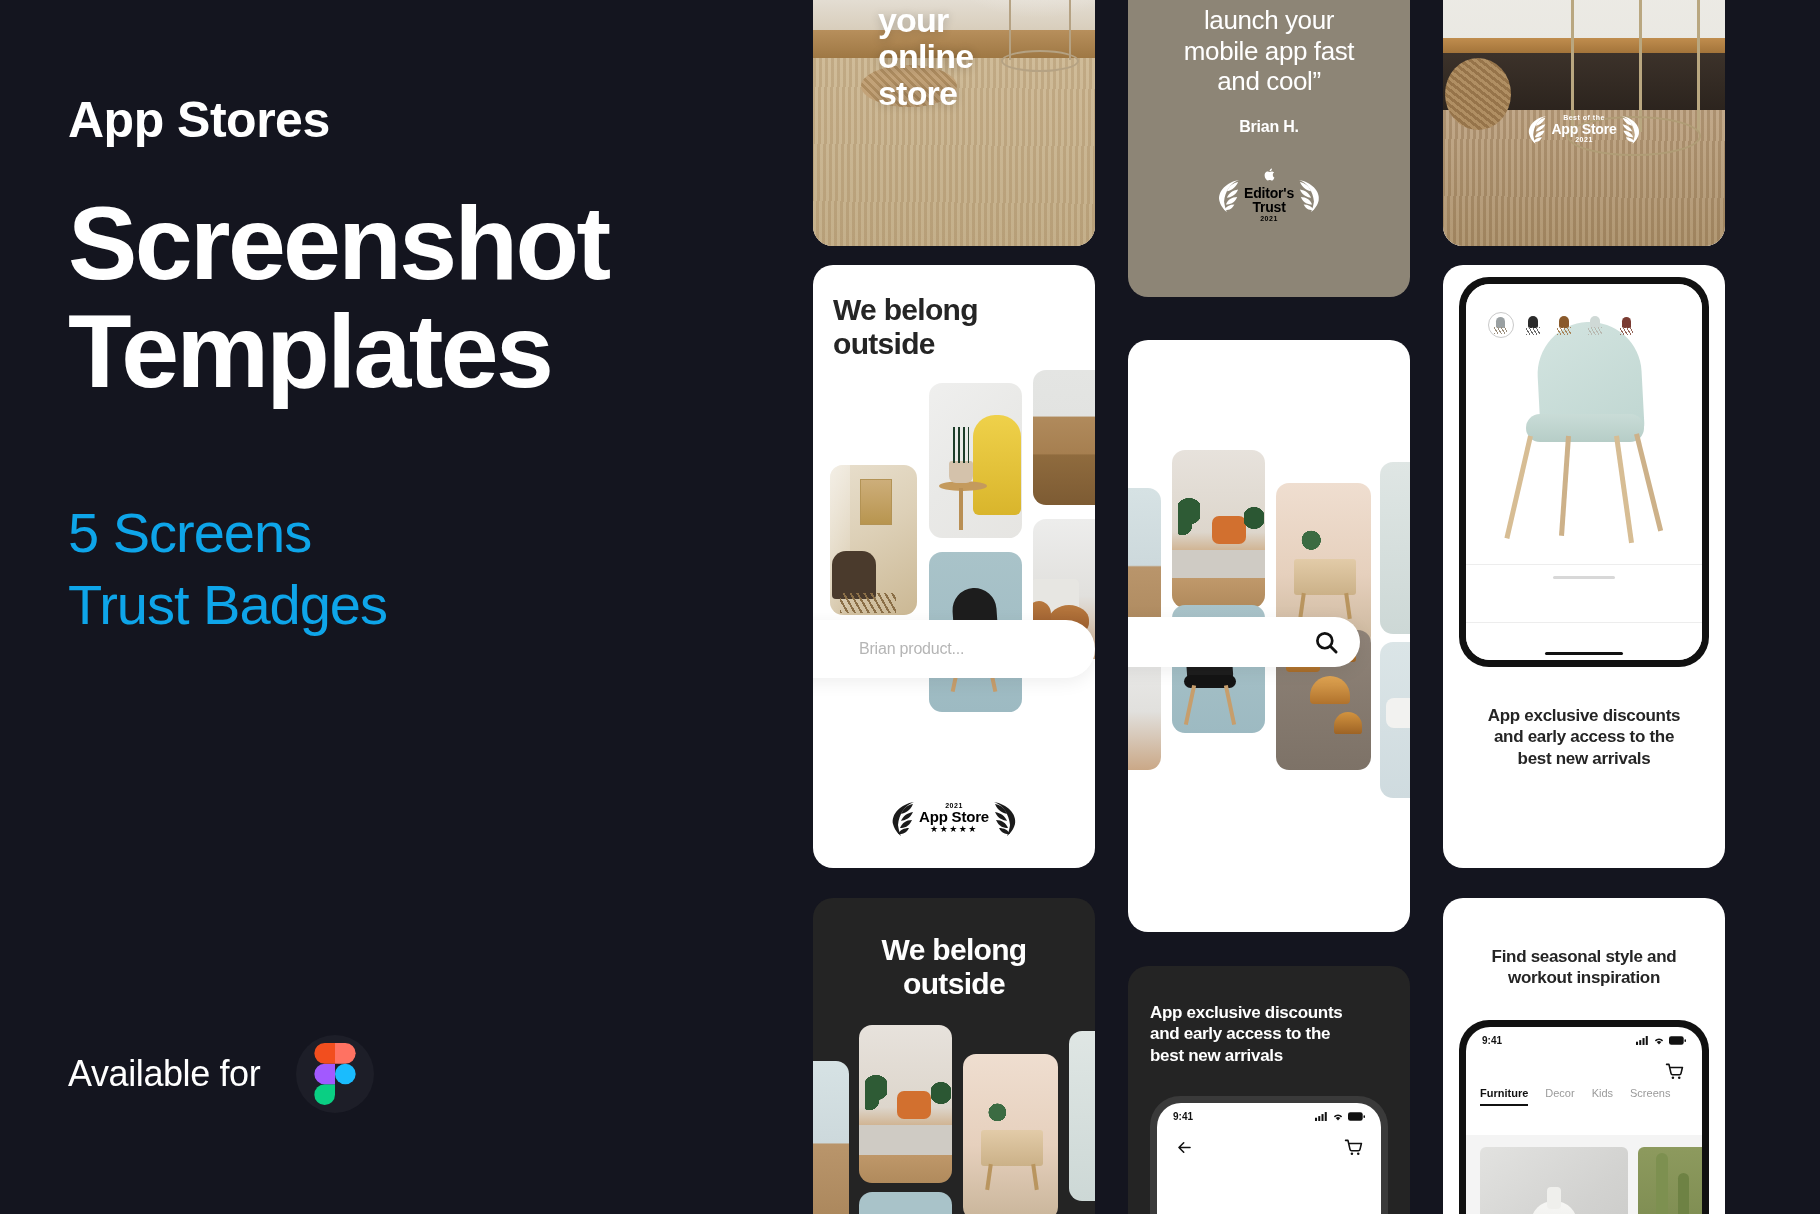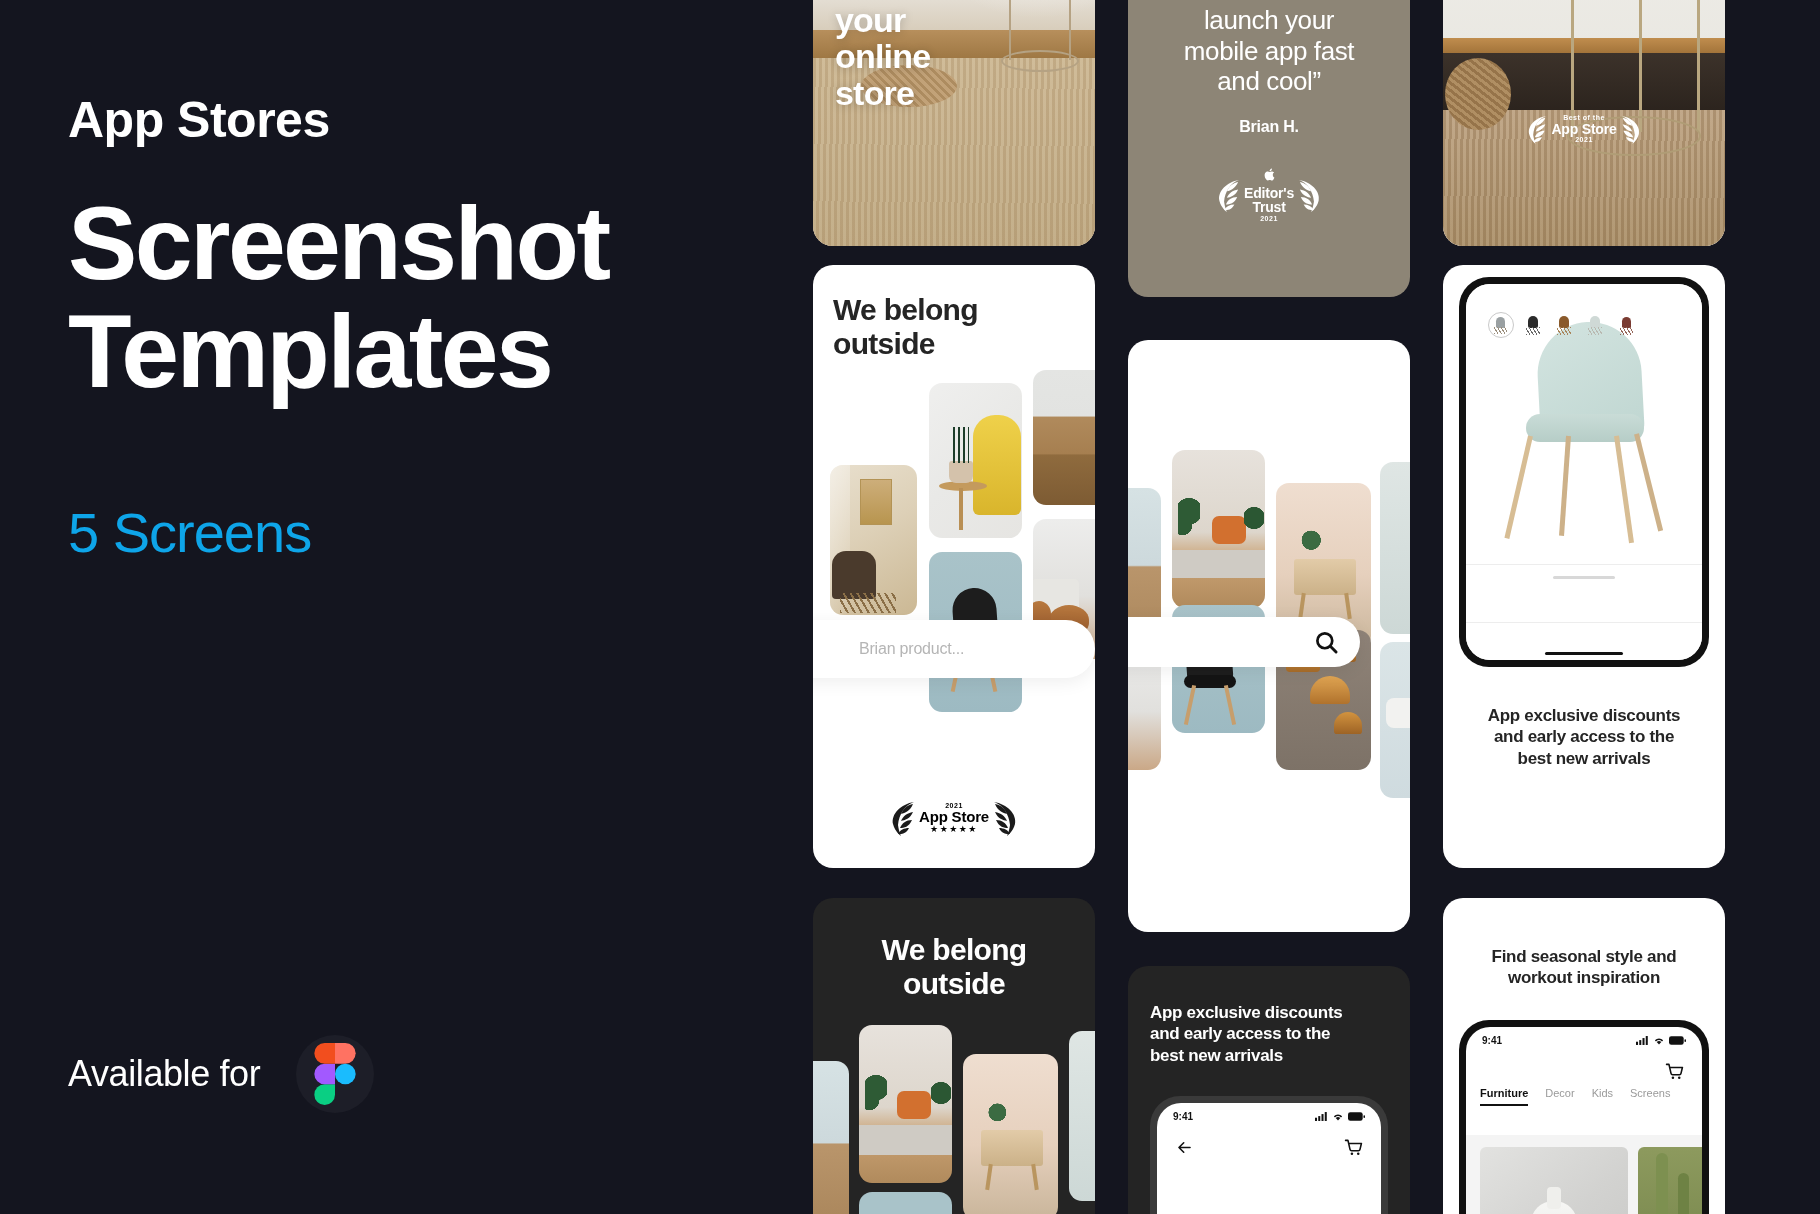--- a/index.html
+++ b/index.html
@@ -240,20 +240,21 @@
 <body>
 
 <div class="left-panel">
   <div class="eyebrow">App Stores</div>
   <div class="hero-title">
     <div>Screenshot</div>
     <div>Templates</div>
   </div>
   <div class="features">
     <div class="feature-line">5 Screens</div>
+    <div class="feature-line">Trust Badges</div>
   </div>
 </div>
 
 <div class="available-row">
   <div class="available-label">Available for</div>
   <div class="figma-badge">
     <svg width="42" height="62" viewBox="0 0 38 57">
       <path d="M9.5 57a9.5 9.5 0 0 0 9.5-9.5V38H9.5a9.5 9.5 0 0 0 0 19z" fill="#0acf83"></path>
       <path d="M0 28.5A9.5 9.5 0 0 1 9.5 19H19v19H9.5A9.5 9.5 0 0 1 0 28.5z" fill="#a259ff"></path>
       <path d="M0 9.5A9.5 9.5 0 0 1 9.5 0H19v19H9.5A9.5 9.5 0 0 1 0 9.5z" fill="#f24e1e"></path>
@@ -269,21 +270,21 @@
 
     <div class="card" style="top:-110px;height:356px;">
       <div class="ph ph-livingroom"></div>
       <div class="shape" style="left:0;top:140px;width:100%;height:30px;background:linear-gradient(#b78f5c,#9d7642);"></div>
       <div class="shape" style="left:0;top:168px;width:100%;height:188px;background:repeating-linear-gradient(91deg,rgba(150,118,80,.22) 0 3px,rgba(255,255,255,.06) 3px 6px),linear-gradient(#cdb893,#c0aa83);"></div>
       <div class="shape" style="left:48px;top:175px;width:96px;height:42px;border-radius:50%;background:repeating-linear-gradient(45deg,#c2a278 0 3px,#ad8c60 3px 6px);"></div>
 
       <div class="shape" style="left:196px;top:40px;width:2px;height:130px;background:#b5a283;"></div>
       <div class="shape" style="left:256px;top:40px;width:2px;height:130px;background:#b5a283;"></div>
       <div class="shape" style="left:188px;top:160px;width:78px;height:22px;border:2px solid #b5a283;border-radius:50%;"></div>
-      <div class="overlay-title" style="top:112px;">
+      <div class="overlay-title" style="top:112px;margin-left:43px;">
         <div>your</div>
         <div>online</div>
         <div>store</div>
       </div>
     </div>
 
     <div class="card" style="top:265px;height:603px;background:#fff;">
       <div class="wb-title">
         <div>We belong</div>
         <div>outside</div>
@@ -400,21 +401,21 @@
       <div class="laurel" style="position:absolute;left:0;right:0;top:243px;">
         <svg width="30" height="38" viewBox="0 0 32 40">
           <g fill="#ffffff">
             <path d="M30 6c-6 1-10 5-12 10 4-1 9-3 12-10z"></path>
             <path d="M30 14c-6 1-10 4-12 9 4-1 9-2 12-9z"></path>
             <path d="M29 22c-6 0-10 3-12 8 4 0 9-1 12-8z"></path>
             <path d="M26 30c-5 0-9 2-11 6 4 0 8 0 11-6z"></path>
             <path d="M31 4c-9 3-15 12-16 23 1 7 3 11 3 11s-6-4-8-12C8 16 18 6 31 4z"></path>
           </g>
         </svg>
-        <div class="laurel-text" style="color:#ffffff;">
+        <div class="laurel-text" style="color:#000000;">
           <svg width="11" height="13" viewBox="0 0 14 17" style="margin-bottom:1px">
             <path fill="#ffffff" d="M11.3 9c0-2 1.6-2.9 1.7-3-.9-1.4-2.4-1.5-2.9-1.5-1.2-.1-2.4.7-3 .7-.6 0-1.6-.7-2.6-.7C3.2 4.5 2 5.3 1.3 6.6c-1.4 2.4-.4 6 1 7.9.7.9 1.5 2 2.5 1.9 1-.1 1.4-.6 2.6-.6s1.5.6 2.6.6 1.7-.9 2.4-1.8c.7-1 1-2 1-2.1-.1 0-2.1-.8-2.1-3.5zM9.4 3.2c.5-.6.9-1.5.8-2.4-.8 0-1.8.5-2.3 1.2-.5.5-.9 1.5-.8 2.3.9.1 1.8-.5 2.3-1.1z"></path>
           </svg>
           <div class="laurel-main" style="font-size:14px">Editor's</div>
           <div class="laurel-main" style="font-size:14px">Trust</div>
           <div class="laurel-small">2021</div>
         </div>
         <svg width="30" height="38" viewBox="0 0 32 40" style="transform:scaleX(-1)">
           <g fill="#ffffff">
             <path d="M30 6c-6 1-10 5-12 10 4-1 9-3 12-10z"></path>

